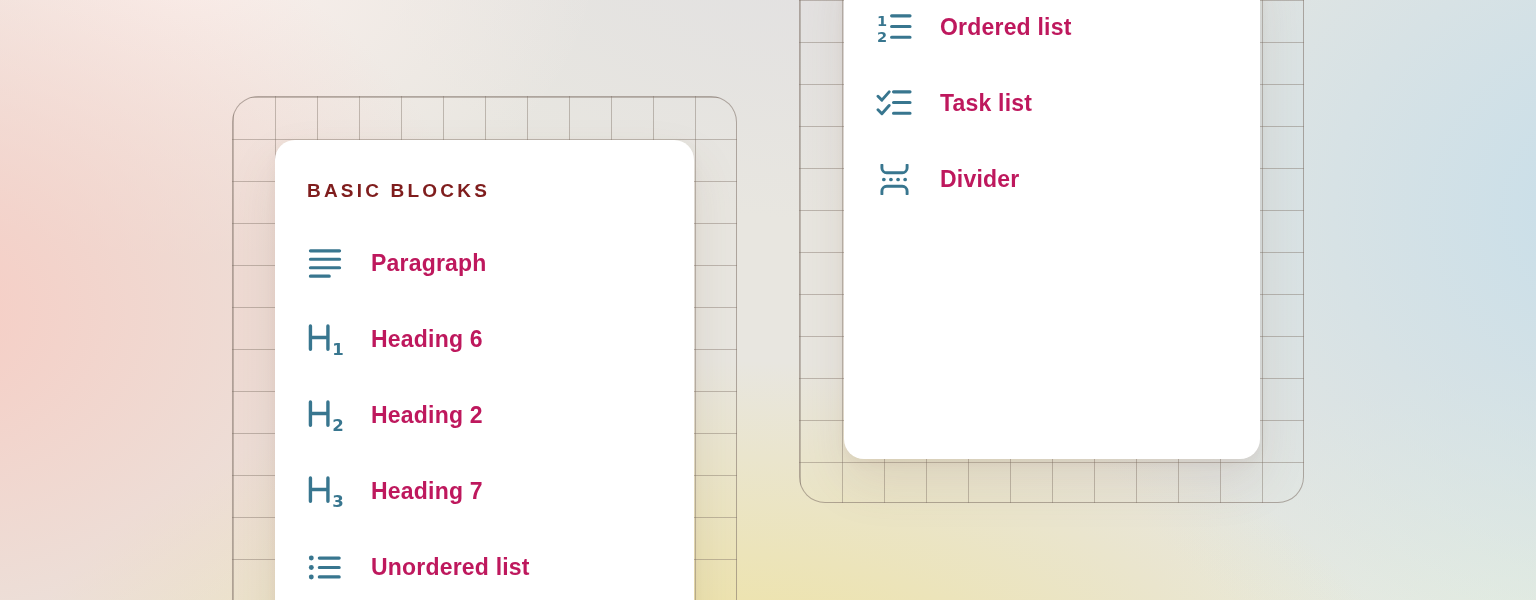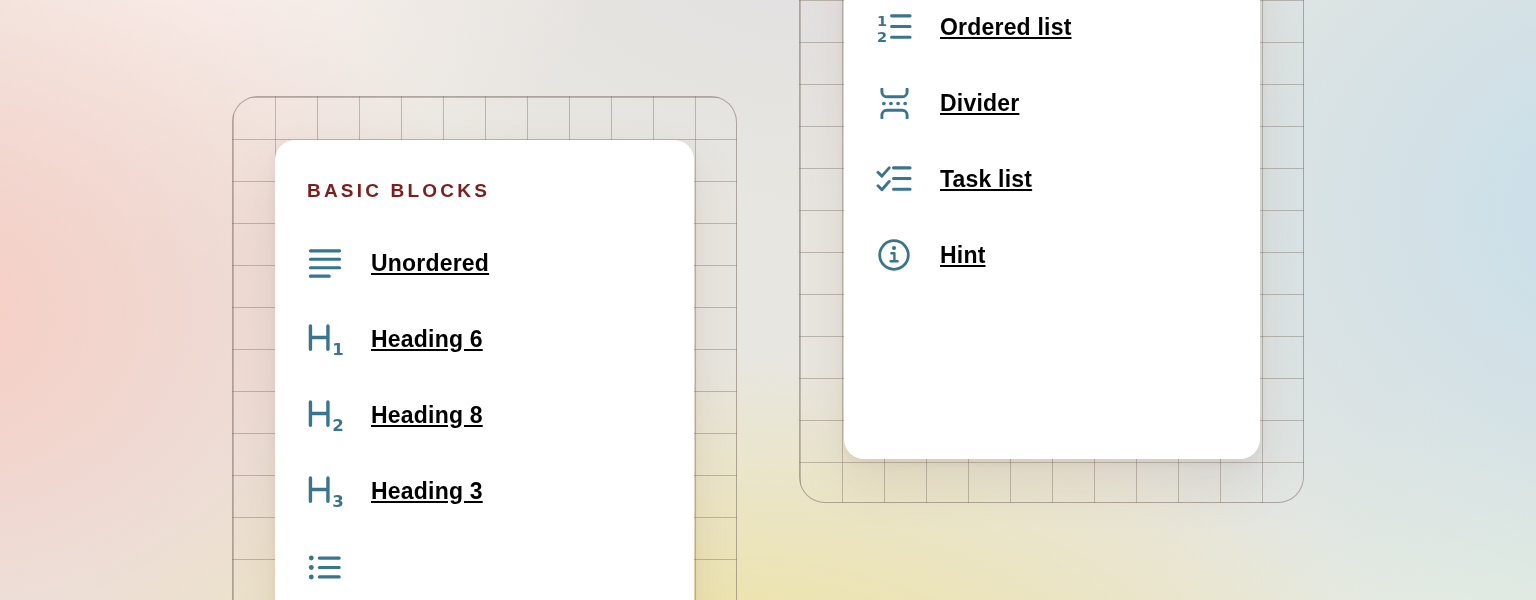--- a/index.html
+++ b/index.html
@@ -40,22 +40,22 @@
   }
   .menu-item{
     height:76px;display:flex;align-items:center;
     padding-left:30px;cursor:pointer;
   }
   .icon-box{
     width:40px;height:40px;display:flex;align-items:center;justify-content:center;
     flex:0 0 40px;
   }
   .item-label{
-    margin-left:26px;font-size:23px;font-weight:700;color:#000000;
-    letter-spacing:.2px;white-space:nowrap;text-decoration:underline;
+    margin-left:26px;font-size:23px;font-weight:700;color:#be185d;
+    letter-spacing:.2px;white-space:nowrap;
   }
   .ic{display:block;}
   .ic *{stroke:#38768f;stroke-linecap:round;stroke-linejoin:round;fill:none;}
   .ic .fl{fill:#38768f;stroke:none;}
   .ic text{font-family:"DejaVu Sans","Liberation Sans",sans-serif;font-weight:bold;}
 </style>
 </head>
 <body>
 
 <div id="grid-left" class="grid-panel"></div>
@@ -63,101 +63,92 @@
 
 <div id="card-left" class="menu-card">
   <div class="section-label">BASIC BLOCKS</div>
   <div id="left-items">
       <div class="menu-item">
         <span class="icon-box">
           <svg class="ic" width="34" height="31" viewBox="0 0 36 33">
             <path d="M2.5 3h31M2.5 12h31M2.5 21h31M2.5 30h20" stroke-width="3.4"></path>
           </svg>
         </span>
-        <span class="item-label">Unordered</span>
+        <span class="item-label">Paragraph</span>
       </div>
       <div class="menu-item">
         <span class="icon-box">
           <svg class="ic" width="37" height="35" viewBox="0 0 38 36">
             <path d="M3.5 4v24M21.5 4v24M3.5 16h18" stroke-width="3.5"></path>
             <text class="fl" x="26" y="34" font-size="17">1</text>
           </svg>
         </span>
         <span class="item-label">Heading 6</span>
       </div>
       <div class="menu-item">
         <span class="icon-box">
           <svg class="ic" width="37" height="35" viewBox="0 0 38 36">
             <path d="M3.5 4v24M21.5 4v24M3.5 16h18" stroke-width="3.5"></path>
             <text class="fl" x="26" y="34" font-size="17">2</text>
           </svg>
         </span>
-        <span class="item-label">Heading 8</span>
+        <span class="item-label">Heading 2</span>
       </div>
       <div class="menu-item">
         <span class="icon-box">
           <svg class="ic" width="37" height="35" viewBox="0 0 38 36">
             <path d="M3.5 4v24M21.5 4v24M3.5 16h18" stroke-width="3.5"></path>
             <text class="fl" x="26" y="34" font-size="17">3</text>
           </svg>
         </span>
-        <span class="item-label">Heading 3</span>
+        <span class="item-label">Heading 7</span>
       </div>
       <div class="menu-item">
         <span class="icon-box">
           <svg class="ic" width="34" height="27" viewBox="0 0 36 28">
             <circle class="fl" cx="3.5" cy="4" r="2.6"></circle>
             <circle class="fl" cx="3.5" cy="14" r="2.6"></circle>
             <circle class="fl" cx="3.5" cy="24" r="2.6"></circle>
             <path d="M12 4h21M12 14h21M12 24h21" stroke-width="3.4"></path>
           </svg>
         </span>
+        <span class="item-label">Unordered list</span>
       </div>
     </div>
 </div>
 
 <div id="card-right" class="menu-card">
   <div id="right-items">
       <div class="menu-item">
         <span class="icon-box">
           <svg class="ic" width="37" height="33" viewBox="0 0 38 34">
             <text class="fl" x="1" y="15.5" font-size="15">1</text>
             <text class="fl" x="1" y="31.5" font-size="15">2</text>
             <path d="M16 5h19M16 16h19M16 27h19" stroke-width="3.2"></path>
           </svg>
         </span>
         <span class="item-label">Ordered list</span>
       </div>
       <div class="menu-item">
         <span class="icon-box">
+          <svg class="ic" width="37" height="33" viewBox="0 0 38 34">
+            <path d="M2 9.5l4 4 7.5-8.5" stroke-width="3"></path>
+            <path d="M2 23.5l4 4 7.5-8.5" stroke-width="3"></path>
+            <path d="M18 5h17M18 16h17M18 27h17" stroke-width="3.2"></path>
+          </svg>
+        </span>
+        <span class="item-label">Task list</span>
+      </div>
+      <div class="menu-item">
+        <span class="icon-box">
           <svg class="ic" width="35" height="31" viewBox="0 0 36 32">
             <path d="M5 1v3a5 5 0 0 0 5 5h16a5 5 0 0 0 5-5V1" stroke-width="3"></path>
             <circle class="fl" cx="7" cy="16" r="1.9"></circle>
             <circle class="fl" cx="14.3" cy="16" r="1.9"></circle>
             <circle class="fl" cx="21.7" cy="16" r="1.9"></circle>
             <circle class="fl" cx="29" cy="16" r="1.9"></circle>
             <path d="M5 31v-3a5 5 0 0 1 5-5h16a5 5 0 0 1 5 5v3" stroke-width="3"></path>
           </svg>
         </span>
         <span class="item-label">Divider</span>
       </div>
-      <div class="menu-item">
-        <span class="icon-box">
-          <svg class="ic" width="37" height="33" viewBox="0 0 38 34">
-            <path d="M2 9.5l4 4 7.5-8.5" stroke-width="3"></path>
-            <path d="M2 23.5l4 4 7.5-8.5" stroke-width="3"></path>
-            <path d="M18 5h17M18 16h17M18 27h17" stroke-width="3.2"></path>
-          </svg>
-        </span>
-        <span class="item-label">Task list</span>
-      </div>
-      <div class="menu-item">
-        <span class="icon-box">
-          <svg class="ic" width="34" height="34" viewBox="0 0 34 34">
-            <circle cx="17" cy="17" r="14.3" stroke-width="2.8"></circle>
-            <circle class="fl" cx="17" cy="10" r="2.1"></circle>
-            <path d="M14.4 15.3h3v8M13.6 23.3h7" stroke-width="2.4"></path>
-          </svg>
-        </span>
-        <span class="item-label">Hint</span>
-      </div>
     </div>
 </div>
 
 </body></html>

